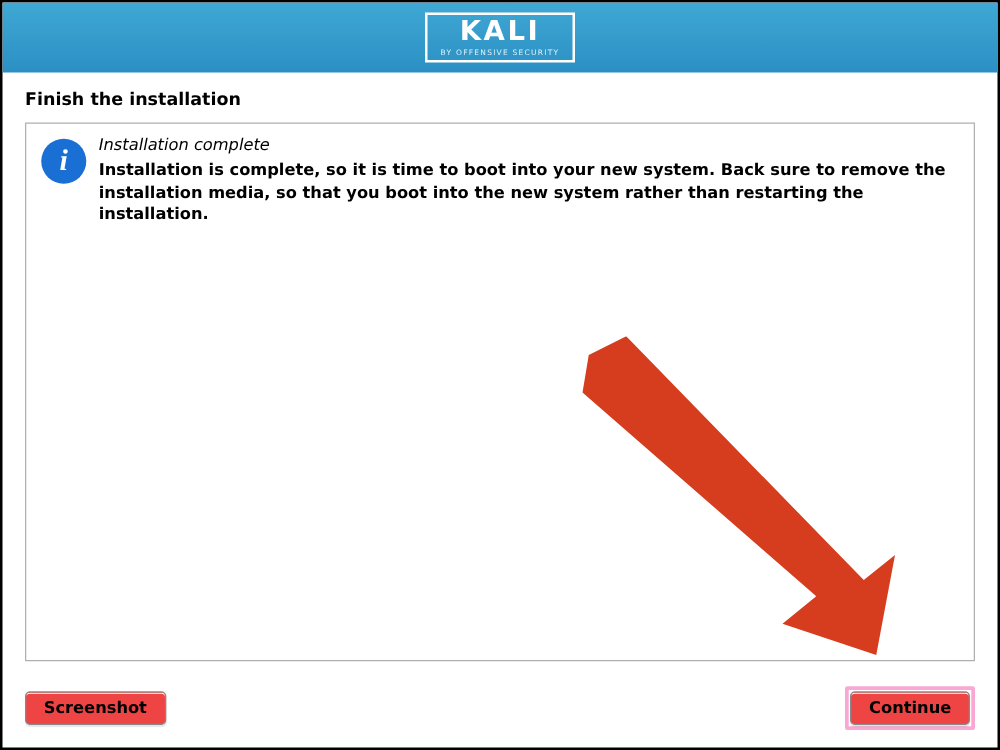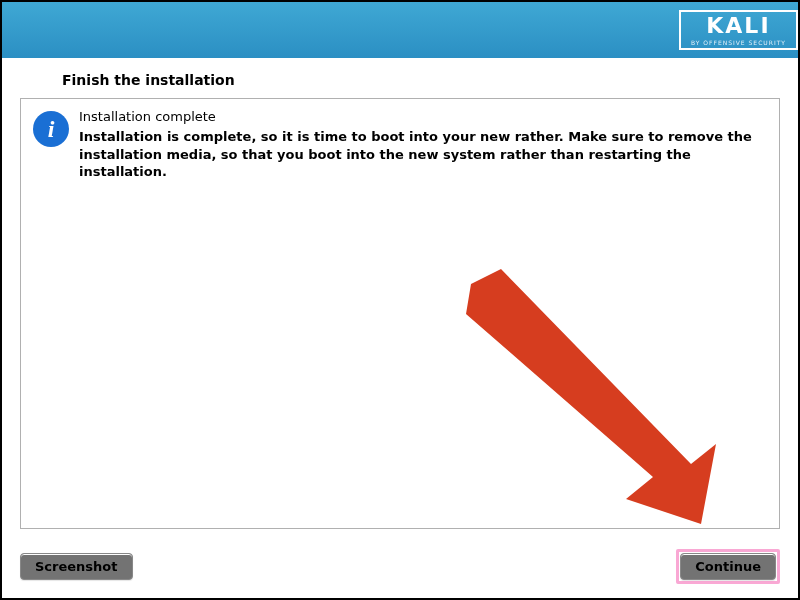--- a/index.html
+++ b/index.html
@@ -15,21 +15,21 @@
       border: 2px solid #000;
       display: flex;
       flex-direction: column;
       overflow: hidden;
     }
     .header {
       background: linear-gradient(to bottom, #3fa8d4, #2b8fc3);
       height: 56px;
       display: flex;
       align-items: center;
-      justify-content: flex-end;
+      justify-content: center;
     }
     .logo-box {
       border: 2px solid #fff;
       padding: 2px 10px;
       display: flex;
       flex-direction: column;
       align-items: center;
       justify-content: center;
       height: 40px;
     }
@@ -44,21 +44,20 @@
       color: #dff0f9;
       font-size: 6px;
       letter-spacing: 1px;
       margin-top: 2px;
     }
     .page-title {
       font-size: 14px;
       font-weight: bold;
       padding: 14px 18px 10px 18px;
       color: #000;
-      margin-left: 42px;
     }
     .content-panel {
       flex: 1;
       margin: 0 18px 10px 18px;
       border: 1px solid #b0b0b0;
       padding: 10px 12px;
       display: flex;
       align-items: flex-start;
       gap: 10px;
       position: relative;
@@ -79,20 +78,21 @@
       font-size: 24px;
       font-weight: bold;
       font-family: Georgia, serif;
       font-style: italic;
     }
     .message {
       flex: 1;
     }
     .message-title {
       font-size: 13px;
+      font-style: italic;
       color: #000;
       margin-bottom: 4px;
     }
     .message-body {
       font-size: 13px;
       font-weight: bold;
       color: #000;
       line-height: 1.35;
     }
     .arrow-overlay {
@@ -102,21 +102,21 @@
     .footer {
       display: flex;
       padding: 10px 18px 14px 18px;
       gap: 8px;
       align-items: center;
     }
     .spacer {
       flex: 1;
     }
     .btn {
-      background: #737373;
+      background: #ef4444;
       border: 1px solid #888;
       border-radius: 4px;
       padding: 5px 14px;
       font-size: 13px;
       font-weight: bold;
       font-family: inherit;
       cursor: pointer;
       box-shadow: inset 0 1px 0 #fff, 0 1px 1px rgba(0,0,0,0.1);
     }
     .btn-highlight-wrap {
@@ -136,21 +136,21 @@
 </div>
 
 <div class="page-title">Finish the installation</div>
 
 <div class="content-panel">
   <div class="info-icon">
     <span class="info-icon-inner">i</span>
   </div>
   <div class="message">
     <div class="message-title">Installation complete</div>
-    <div class="message-body">Installation is complete, so it is time to boot into your new rather. Make sure to remove the installation media, so that you boot into the new system rather than restarting the installation.</div>
+    <div class="message-body">Installation is complete, so it is time to boot into your new system. Back sure to remove the installation media, so that you boot into the new system rather than restarting the installation.</div>
   </div>
 
   <svg class="arrow-overlay" style="left:420px; top:170px;" width="280" height="260" viewBox="0 0 280 260">
     <g fill="#d63d1f">
       <polygon points="30,15 60,0 250,195 275,175 260,255 185,230 212,208 25,45"></polygon>
     </g>
   </svg>
 </div>
 
 <div class="footer">

